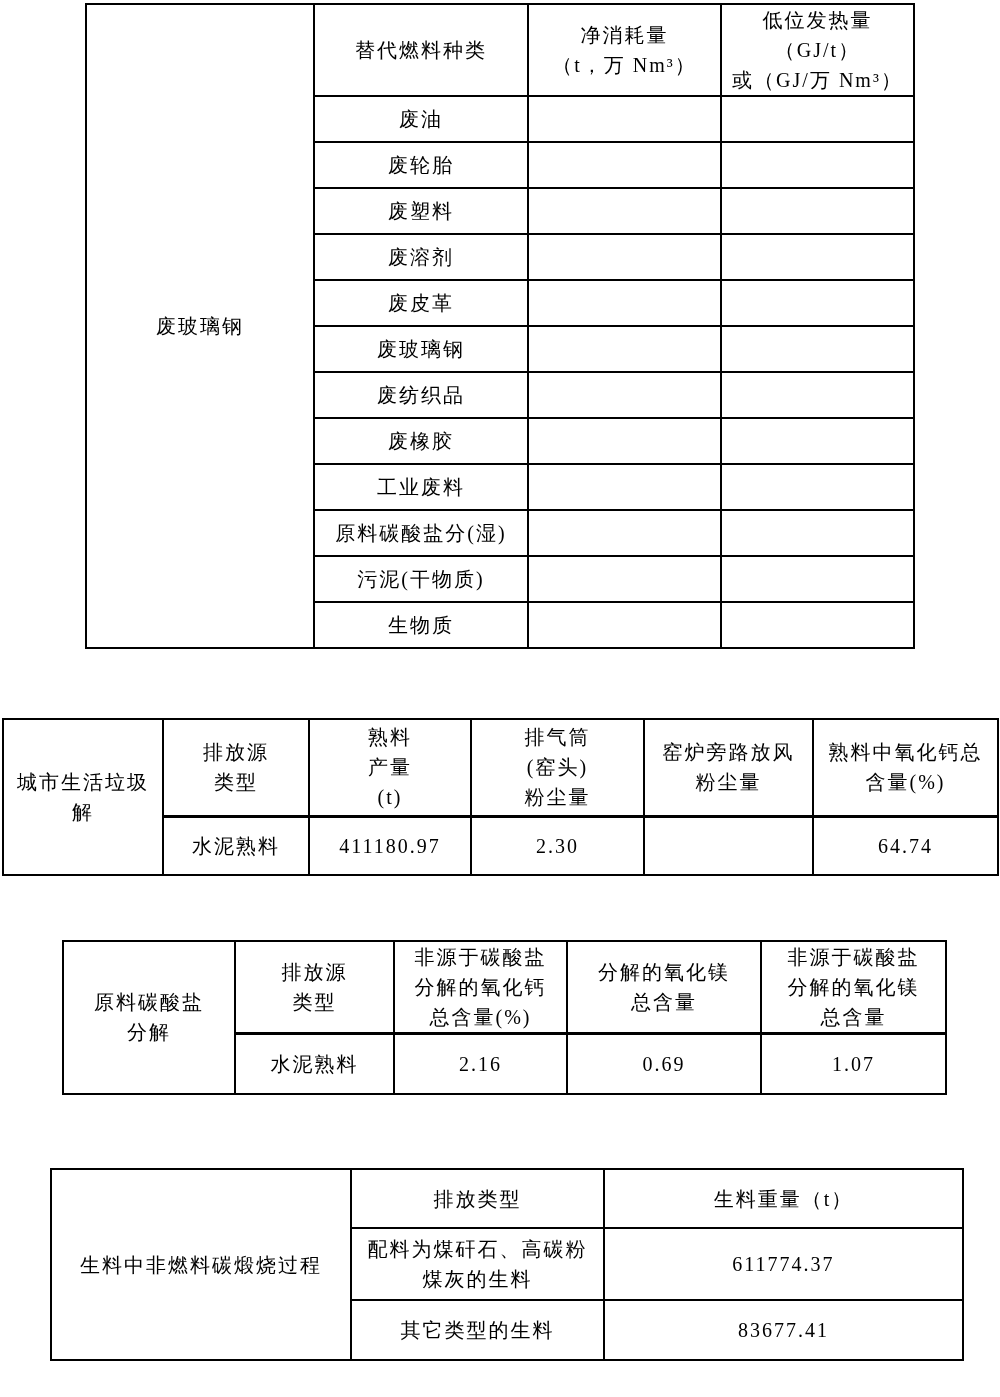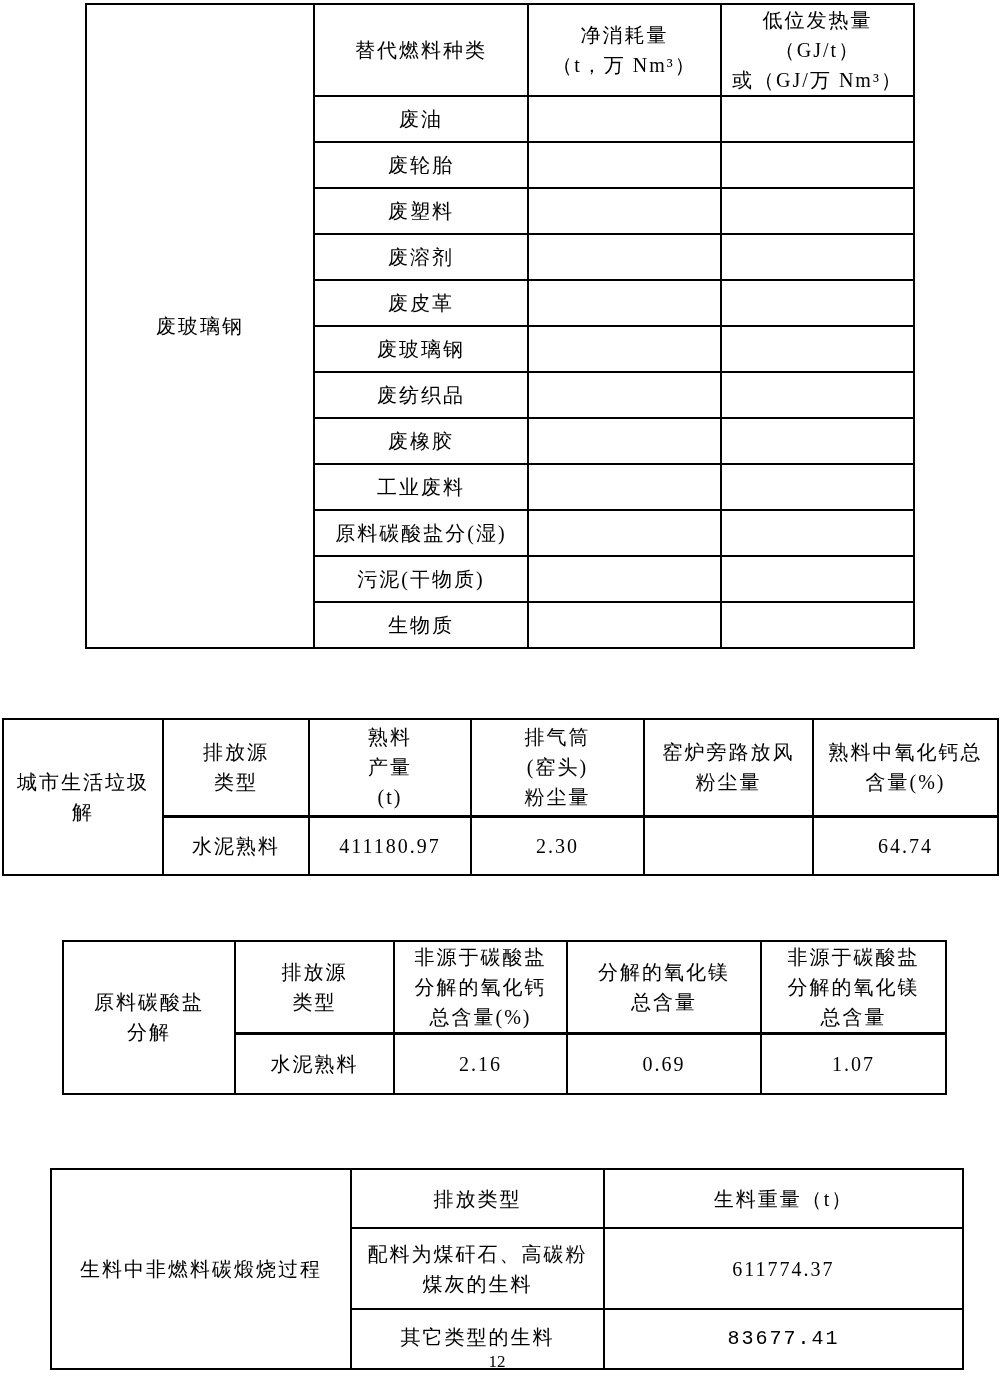--- a/index.html
+++ b/index.html
@@ -39,22 +39,22 @@
   .t2 tr.hdr td{border-bottom-width:3px;}
   
   .t3{left:62px;top:940px;width:883px;}
   .t3 tr.hdr{height:90px;}
   .t3 tr.data{height:60px;}
   .t3 td{font-size:19px;line-height:29px;}
   .t3 tr.hdr td{border-bottom-width:3px;}
   
   .t4{left:50px;top:1168px;width:912px;}
   .t4 tr.hdr{height:59px;}
-  .t4 tr.r1{height:81px;}
-  .t4 tr.r2{height:60px;font-family:Liberation Mono, monospace;}
+  .t4 tr.r1{height:72px;}
+  .t4 tr.r2{height:60px;}
   .t4 td{line-height:29px;}
   .num{letter-spacing:1px;}
   .page-number{
     position:absolute;
     left:0;right:6px;top:1352px;
     text-align:center;
     font-size:17px;
     letter-spacing:0;
   }
 </style>
@@ -228,15 +228,14 @@
 煤灰的生料</td>
       <td class="num">611774.37</td>
     </tr>
     <tr class="r2">
       <td>其它类型的生料</td>
       <td class="num">83677.41</td>
     </tr>
   </tbody>
     </table>
 
-  <div class="page-number">12</div>
 
 </div>
 
 </body></html>

